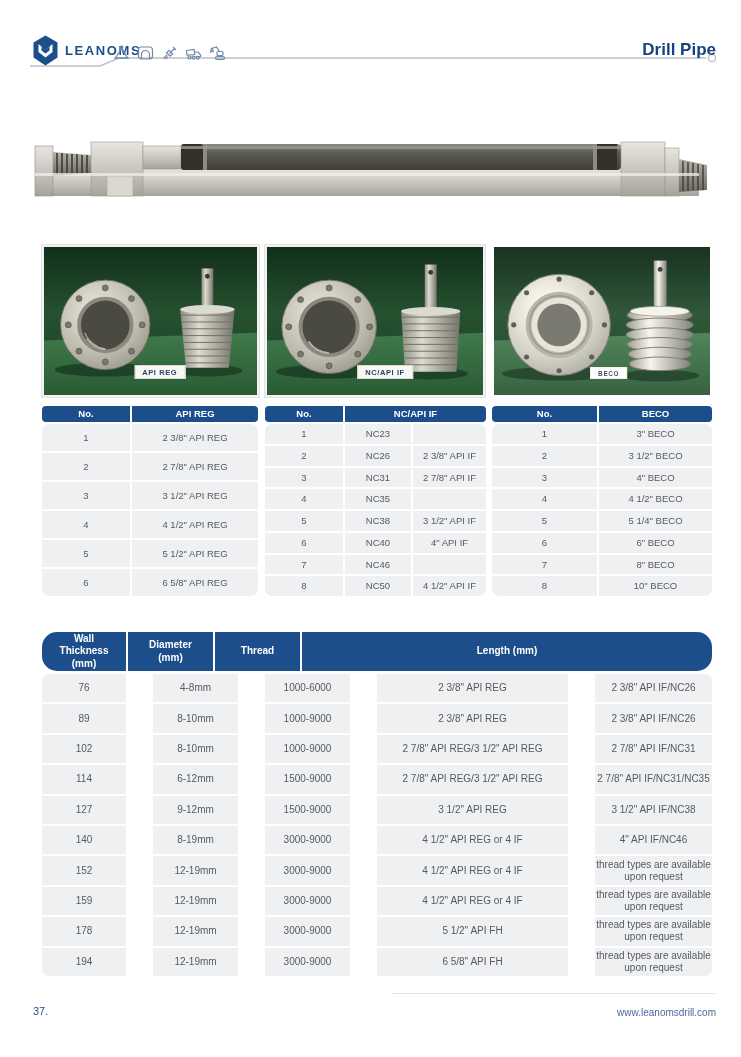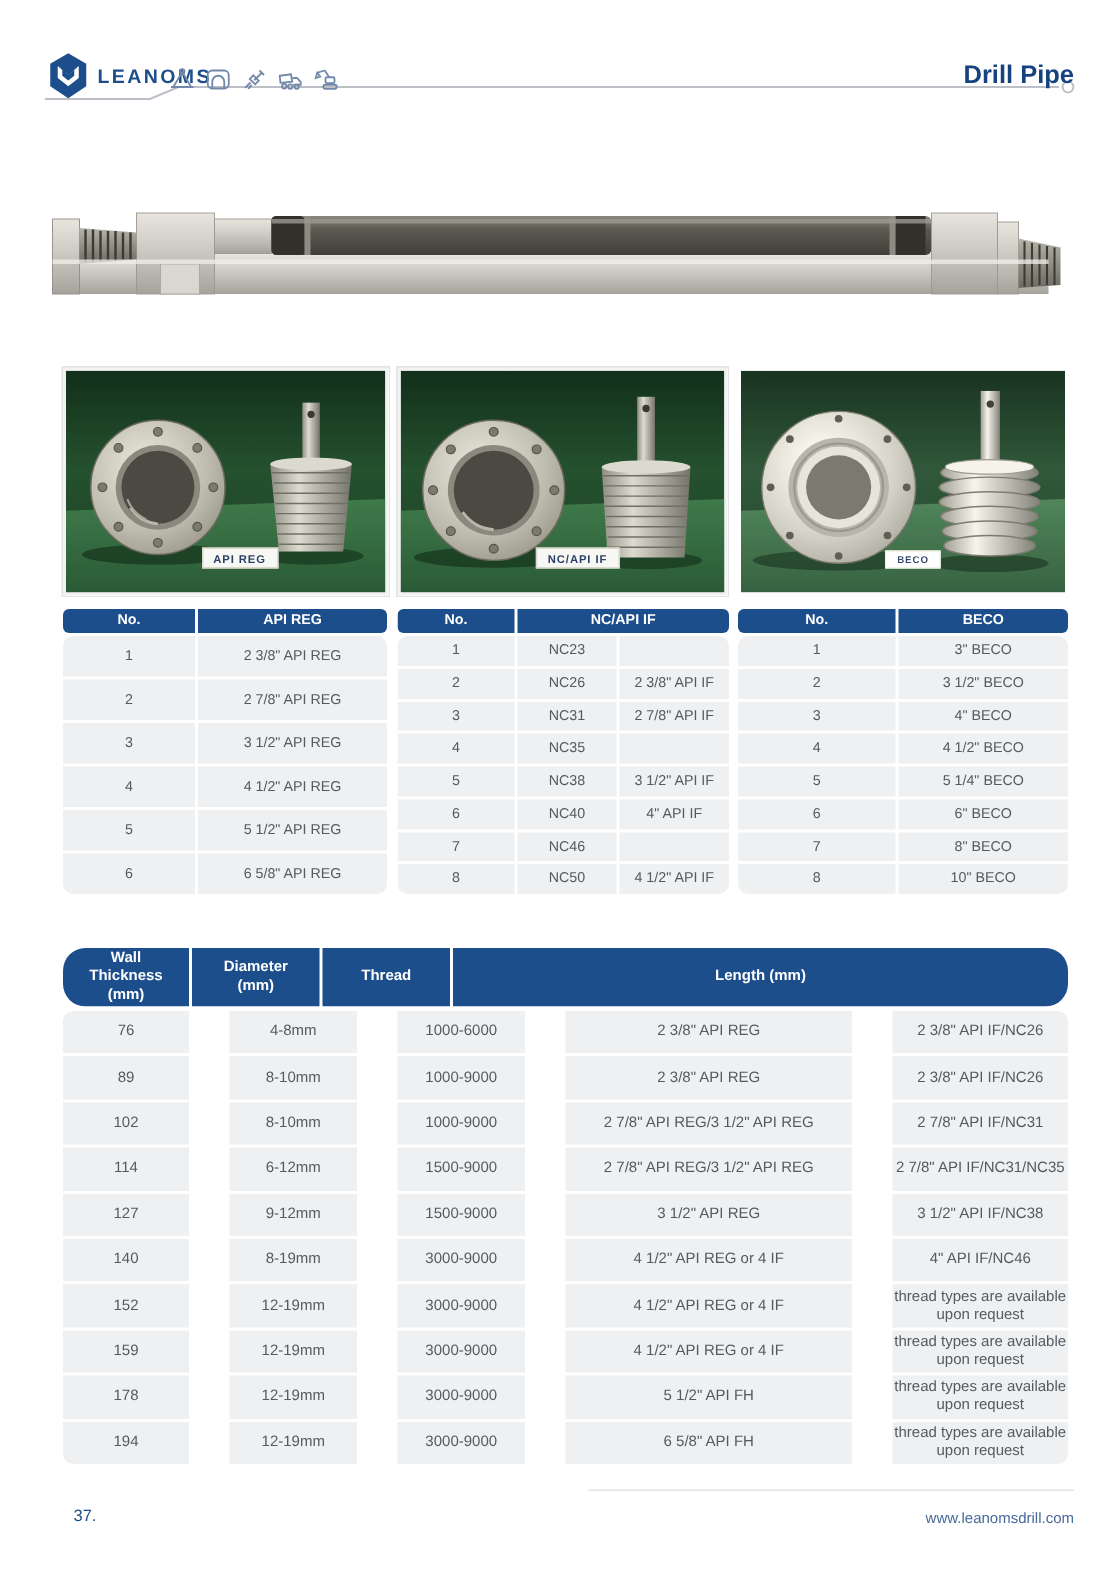--- a/index.html
+++ b/index.html
@@ -57,21 +57,21 @@
   
   .mtable{position:absolute;left:42px;top:632px;width:670px;}
   .mtable .thead{height:39px;border-radius:15px;grid-template-columns:84px 85px 85px 1fr;}
   .mtable .hcell{font-size:10px;padding:0 10px;}
   .mtable .tbody{margin-top:3px;}
   .mtable .trow{grid-template-columns:84px 85px 85px 191px 1fr;height:28.4px;gap:27px;}
   .mtable .tcell{font-size:10px;}
 
   
   .footer-rule{position:absolute;left:392px;top:993px;width:324px;height:1px;background:#e2e5e9;}
-  .page-num{position:absolute;left:33px;top:1005px;font-size:11px;font-weight:normal;color:#1d4e8c;margin-left:16px;}
+  .page-num{position:absolute;left:33px;top:1005px;font-size:11px;font-weight:normal;color:#1d4e8c;}
   .site{position:absolute;right:25px;top:1007px;font-size:10px;color:#49699b;text-decoration:none;}
 </style>
 </head>
 <body>
 
 <div class="page">
 
   <svg class="hdr-rule" viewBox="0 0 741 80">
     <path d="M30 66 L100 66 L119 58 L706 58" fill="none" stroke="#bcc0c6" stroke-width="1.4"></path>
     <circle cx="712" cy="58" r="3.6" fill="#ffffff" stroke="#bcc0c6" stroke-width="1.3"></circle>

